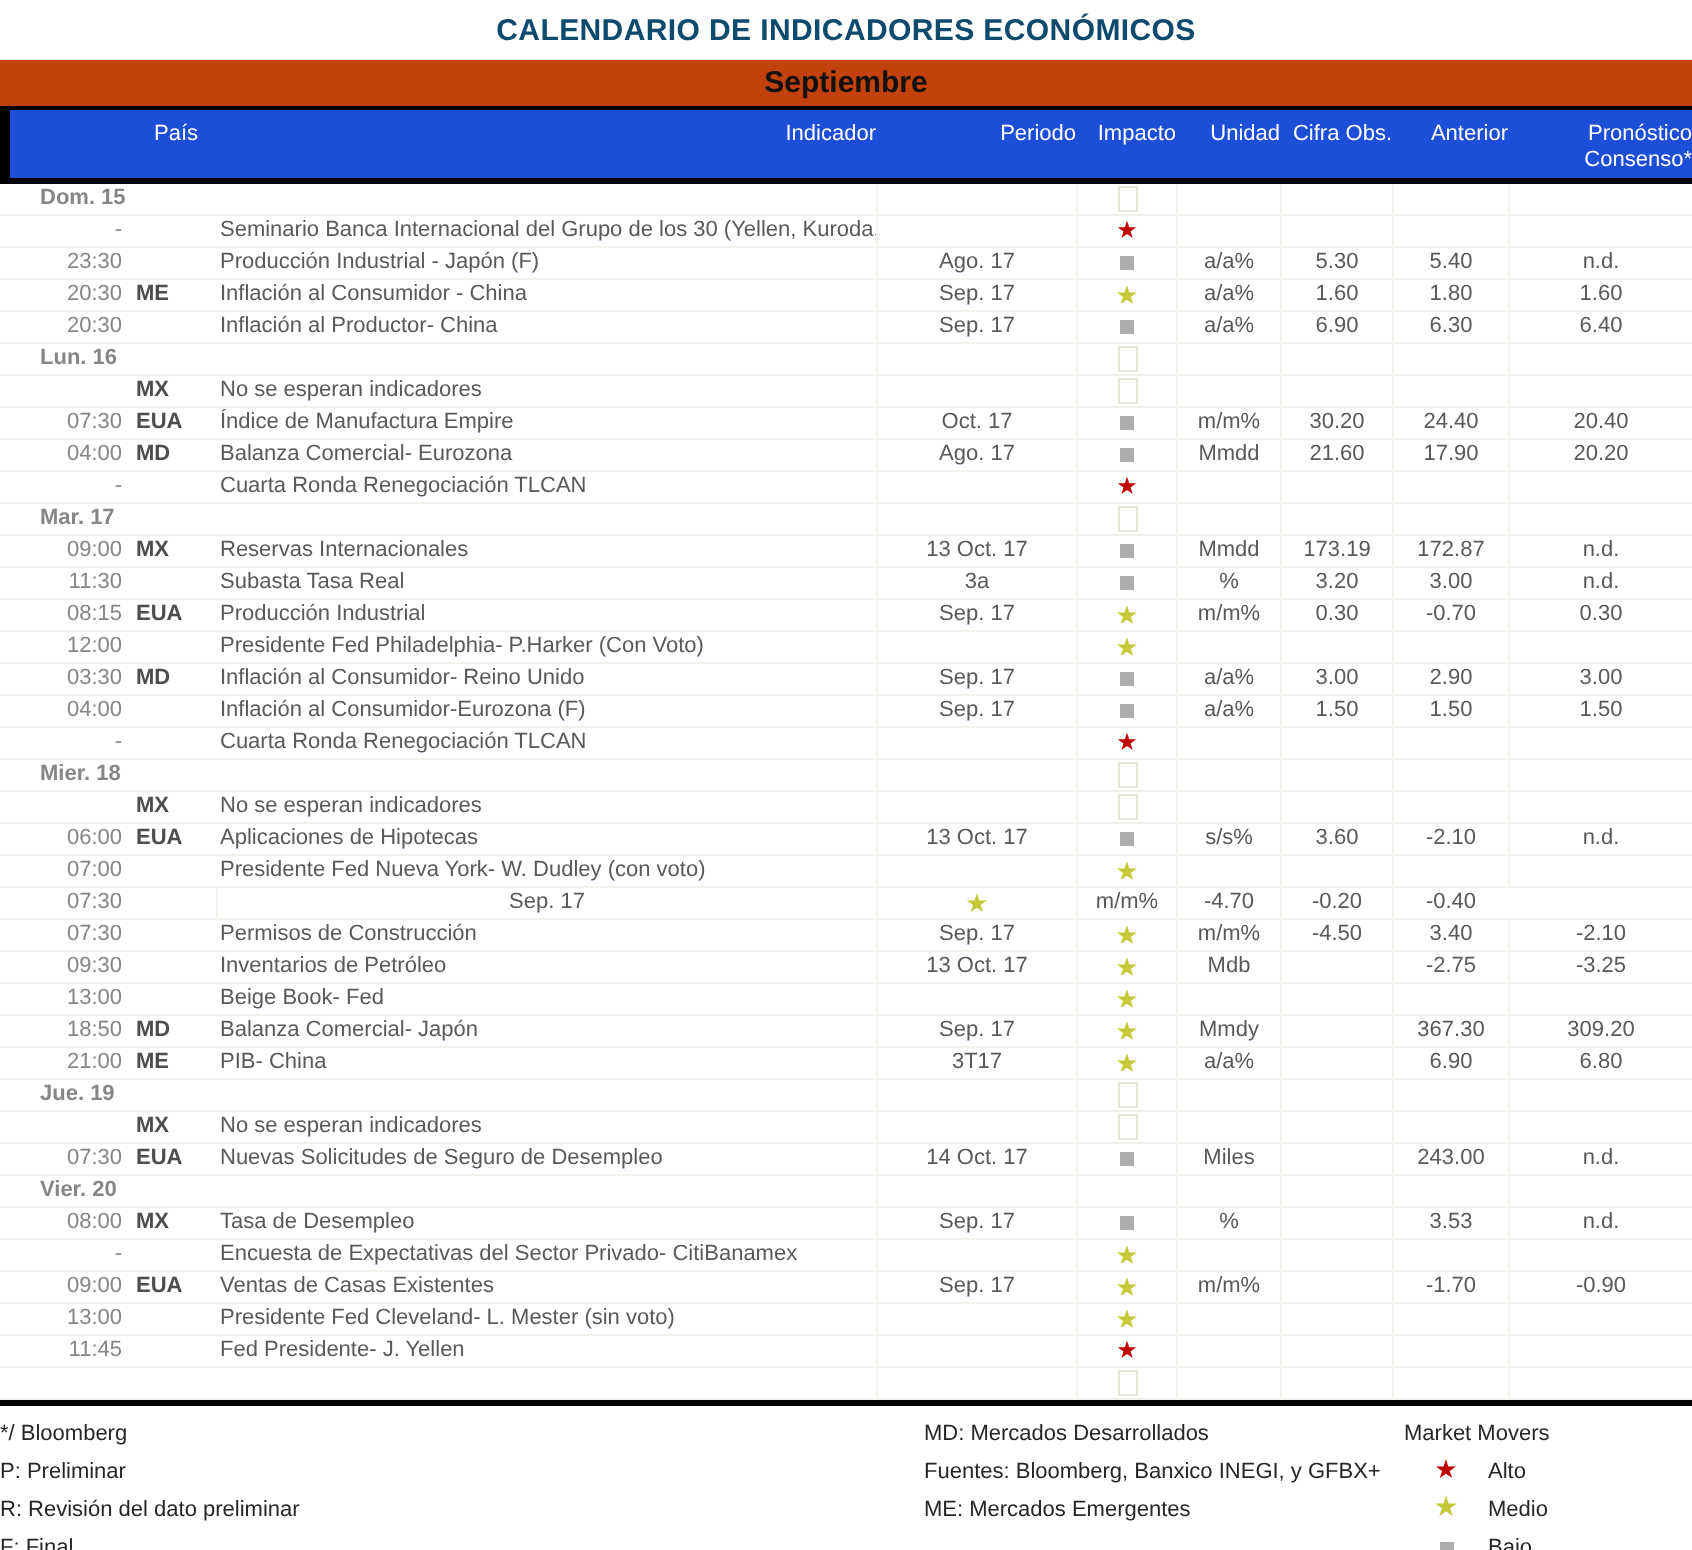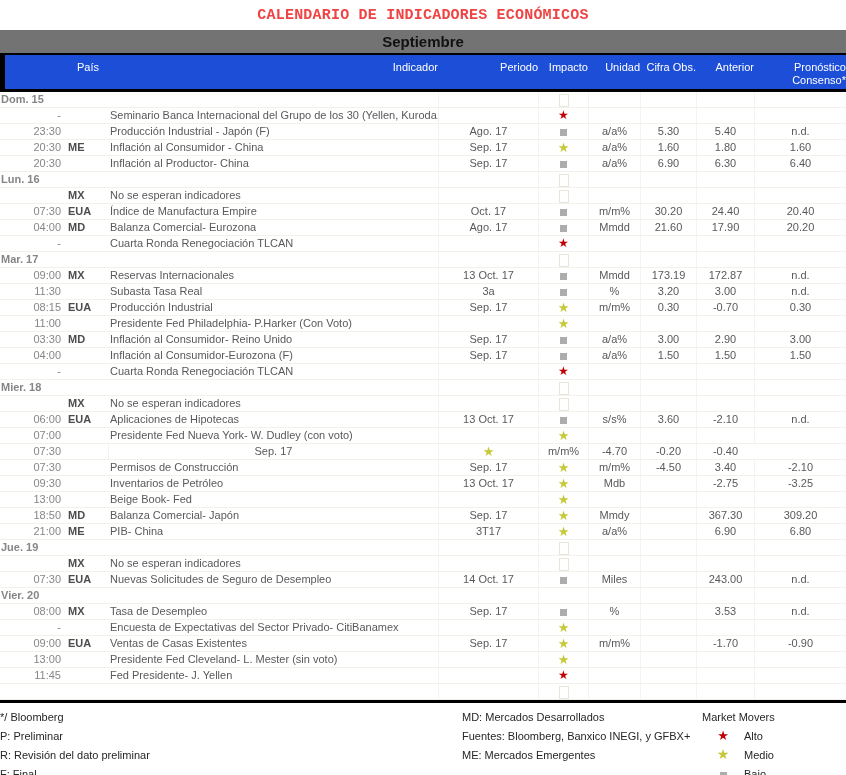--- a/index.html
+++ b/index.html
@@ -2,25 +2,25 @@
 <html><head>
 <meta charset="utf-8">
 <style>
   html,body{margin:0;padding:0;}
   body{
     width:846px;height:775px;background:#ffffff;
     font-family:"Liberation Sans",sans-serif;
     -webkit-font-smoothing:antialiased;position:relative;overflow:hidden;
   }
   .title{
-    font-family:Liberation Mono, monospace;font-weight:bold;font-size:15px;
-    color:#ef4444;text-align:center;padding-top:7px;height:22px;letter-spacing:.2px;
+    font-family:Liberation Sans, sans-serif;font-weight:bold;font-size:15px;
+    color:#0c4a6e;text-align:center;padding-top:7px;height:22px;letter-spacing:.2px;
   }
   .banner{
-    height:23px;background:#737373;text-align:center;
+    height:23px;background:#c2410c;text-align:center;
     font-weight:bold;font-size:15px;line-height:23px;color:#111;margin-top:1px;
   }
   .thead{
     position:relative;background:#1d4ed8;color:#ffffff;
     border-top:2px solid #000;height:36px;box-sizing:border-box;
     display:grid;grid-template-columns:68px 40px 330px 100px 50px 52px 56px 58px 92px;
     font-size:11px;padding-top:6px;
   }
   .thead:before{content:"";position:absolute;left:0;top:0;bottom:0;width:5px;background:#000;}
   .thead .h{text-align:right;line-height:13px;white-space:nowrap;}
@@ -31,21 +31,21 @@
     height:16px;box-sizing:border-box;font-size:11px;color:#595959;
     border-bottom:1px solid #F2F1EA;line-height:15px;
   }
   .c{overflow:hidden;white-space:nowrap;}
   .c.time{text-align:right;padding-right:7px;color:#868686;}
   .c.pais{font-weight:bold;color:#4D4D4D;}
   .c.ind{padding-left:2px;}
   .c.per,.c.uni,.c.cif,.c.ant,.c.pro{text-align:center;}
   .c.imp{text-align:center;line-height:14px;}
   .c.per,.c.imp,.c.uni,.c.cif,.c.ant,.c.pro{border-left:1px solid #F4F3EC;}
-  .c.sec{grid-column:1/4;font-weight:bold;color:#868686;padding-left:1px;}
+  .c.sec{grid-column:1/4;font-weight:bold;color:#868686;padding-left:20px;}
   .star{font-size:12px;line-height:15px;display:inline-block;}
   .star.red{color:#C00000;}
   .star.yel{color:#C5C837;font-size:13px;}
   .sq{display:inline-block;width:7px;height:7px;background:#ADADAD;vertical-align:middle;}
   .sqo{display:inline-block;width:8px;height:11px;border:1px solid #E8E6D9;background:#fff;vertical-align:middle;}
   .footer{
     border-top:3px solid #000;display:grid;grid-template-columns:462px 240px 1fr;
     font-size:11px;color:#262626;padding-top:5px;
   }
   .footer ul{list-style:none;margin:0;padding:0;}
@@ -222,21 +222,21 @@
       <div class="c pais">EUA</div>
       <div class="c ind">Producción Industrial</div>
       <div class="c per">Sep. 17</div>
       <div class="c imp"><span class="star yel">★</span></div>
       <div class="c uni">m/m%</div>
       <div class="c cif">0.30</div>
       <div class="c ant">-0.70</div>
       <div class="c pro">0.30</div>
     </div>
     <div class="row">
-      <div class="c time">11:00</div>
+      <div class="c time">12:00</div>
       <div class="c pais"></div>
       <div class="c ind">Presidente Fed Philadelphia- P.Harker (Con Voto)</div>
       <div class="c per"></div>
       <div class="c imp"><span class="star yel">★</span></div>
       <div class="c uni"></div>
       <div class="c cif"></div>
       <div class="c ant"></div>
       <div class="c pro"></div>
     </div>
     <div class="row">

